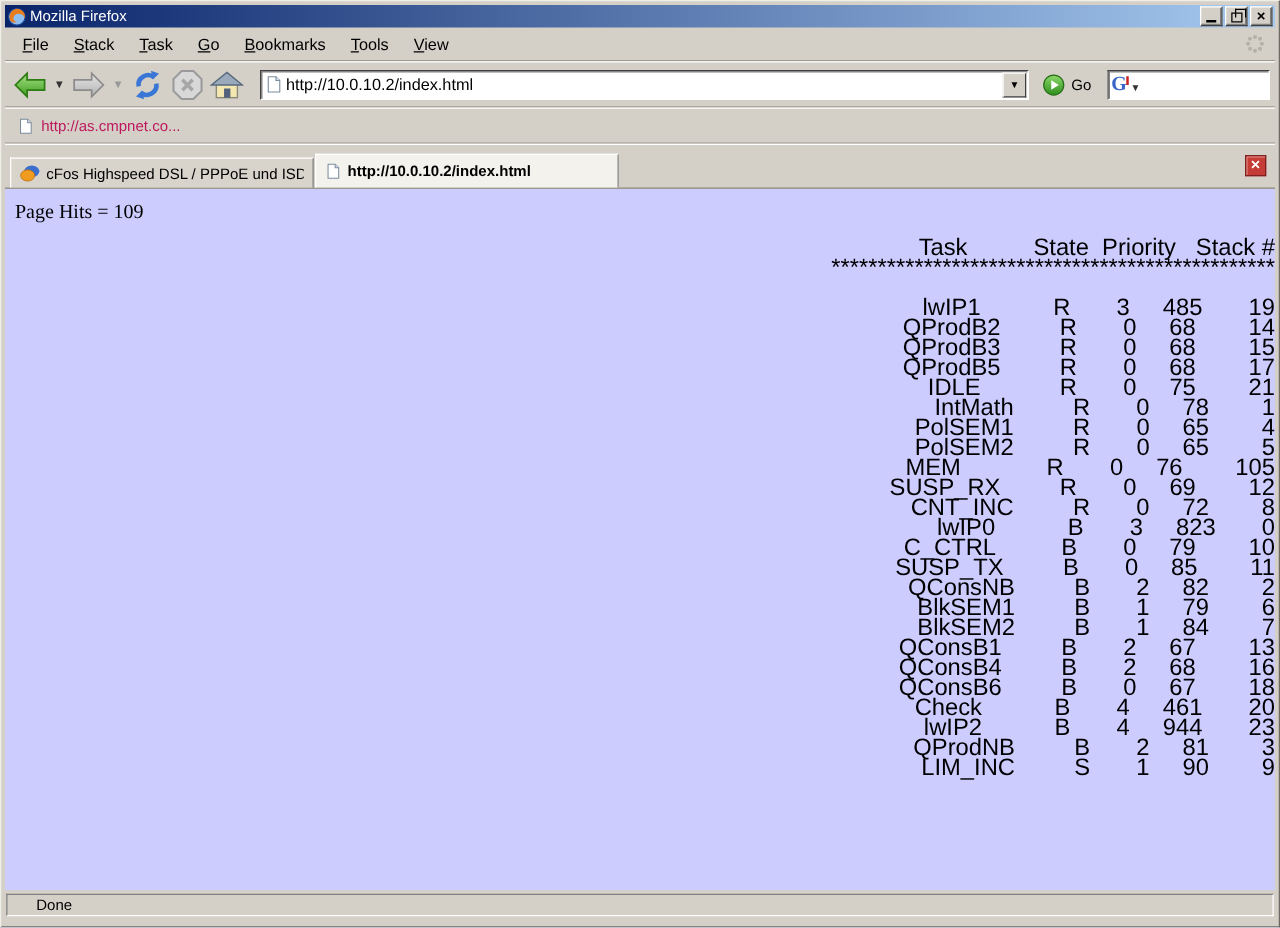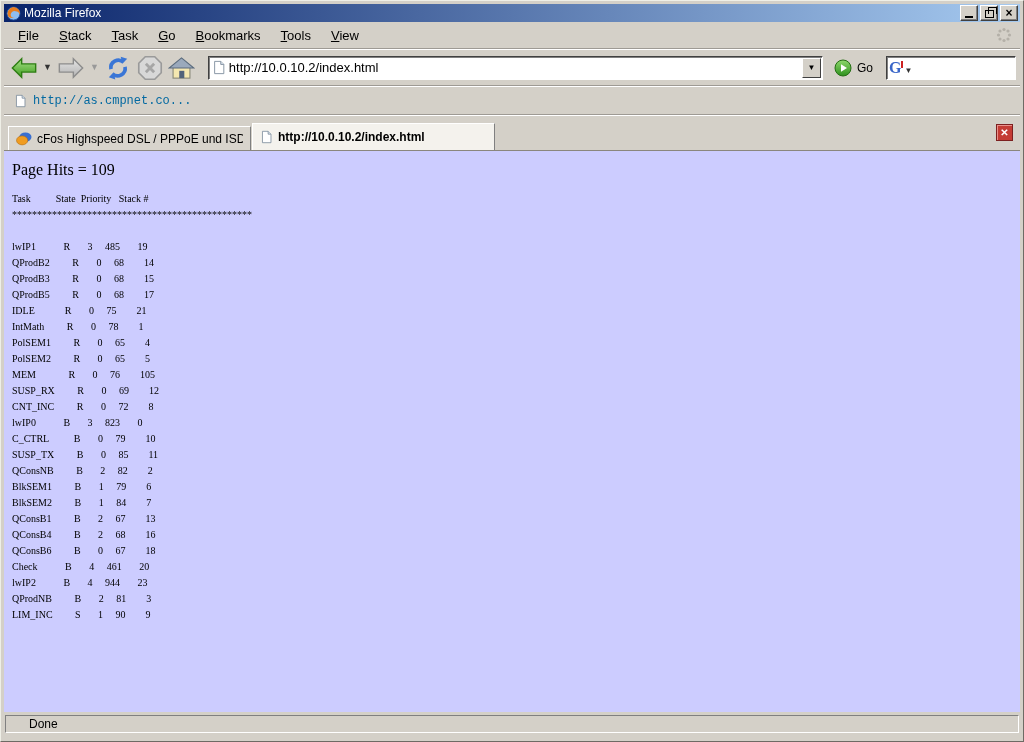--- a/index.html
+++ b/index.html
@@ -48,37 +48,37 @@
     margin-left:6px;padding:0 2px;
     border-top:1px solid #404040;border-left:1px solid #404040;border-bottom:1px solid #fff;border-right:1px solid #fff;
     box-shadow:inset 1px 1px 0 #808080;}
   .g-logo{font-family:"Liberation Serif",serif;font-weight:bold;font-size:16px;color:#3a66c8;line-height:16px;}
   .g-mark{width:2px;height:7px;background:#cc2222;margin:-6px 0 0 -1px;}
   .searchbox .caret{font-size:8px;margin:6px 0 0 -2px;}
   .searchbox input{flex:1;width:70px;border:none;outline:none;font-size:12px;background:transparent;}
   
   .bookmarksbar{height:27px;flex:none;display:flex;align-items:center;padding:0 6px;
     border-top:1px solid #fff;border-bottom:1px solid #9e9a94;}
-  .bookmark-item{display:flex;align-items:flex-start;gap:6px;font-size:12px;color:#0369a1;padding:2px 4px;font-family:Liberation Mono, monospace;}
+  .bookmark-item{display:flex;align-items:flex-start;gap:6px;font-size:12px;color:#be185d;padding:2px 4px;}
   
   .tabbar{height:31px;flex:none;display:flex;align-items:flex-end;padding:3px 4px 0;gap:1px;position:relative;
     border-top:1px solid #fff;background:var(--chrome-bg,#d4d0c8);border-bottom:1px solid #8a867e;}
   .tab{width:243px;height:24px;box-sizing:border-box;background:#d8d4cc;display:flex;align-items:center;gap:5px;
     padding:0 7px;font-size:12px;white-space:nowrap;overflow:hidden;
     border-top:1px solid #fff;border-left:1px solid #fff;border-right:1px solid #808080;}
   .tab.active{background:#f4f2ed;height:27px;font-weight:bold;}
   .tab-label{overflow:hidden;white-space:nowrap;}
   .tab-close{position:absolute;right:7px;top:8px;width:15px;height:15px;background:var(--tab-close-red,#c43c35);
     border:1px solid #7c2020;display:flex;align-items:center;justify-content:center;
     color:#fff;font-size:10px;font-weight:bold;line-height:10px;box-shadow:inset 1px 1px 0 #e8908a;}
   
   .content{flex:1;background:var(--content-bg,#ccccff);color:#000;padding:6px 0 12px 8px;overflow:hidden;}
   .page-hits{font-family:"Liberation Serif",serif;font-size:16px;margin:4px 0 0;}
-  .task-pre{font-family:Liberation Serif, serif;font-size:10px;line-height:16px;
-    margin:12px 0 0;}
+  .task-pre{font-family:Liberation Sans, sans-serif;font-size:19px;line-height:16px;
+    margin:12px 0 0;text-align:right;}
   
   .statusbar{height:22px;flex:none;padding:3px 1px 1px;}
   .status-panel{height:16px;display:flex;align-items:center;padding:0 23px;font-size:12px;color:#000;
     border-top:1px solid #808080;border-left:1px solid #808080;border-bottom:1px solid #fff;border-right:1px solid #fff;}
   .icon{flex:none;display:inline-flex;}
 </style>
 </head>
 <body>
 
 <div class="window">

